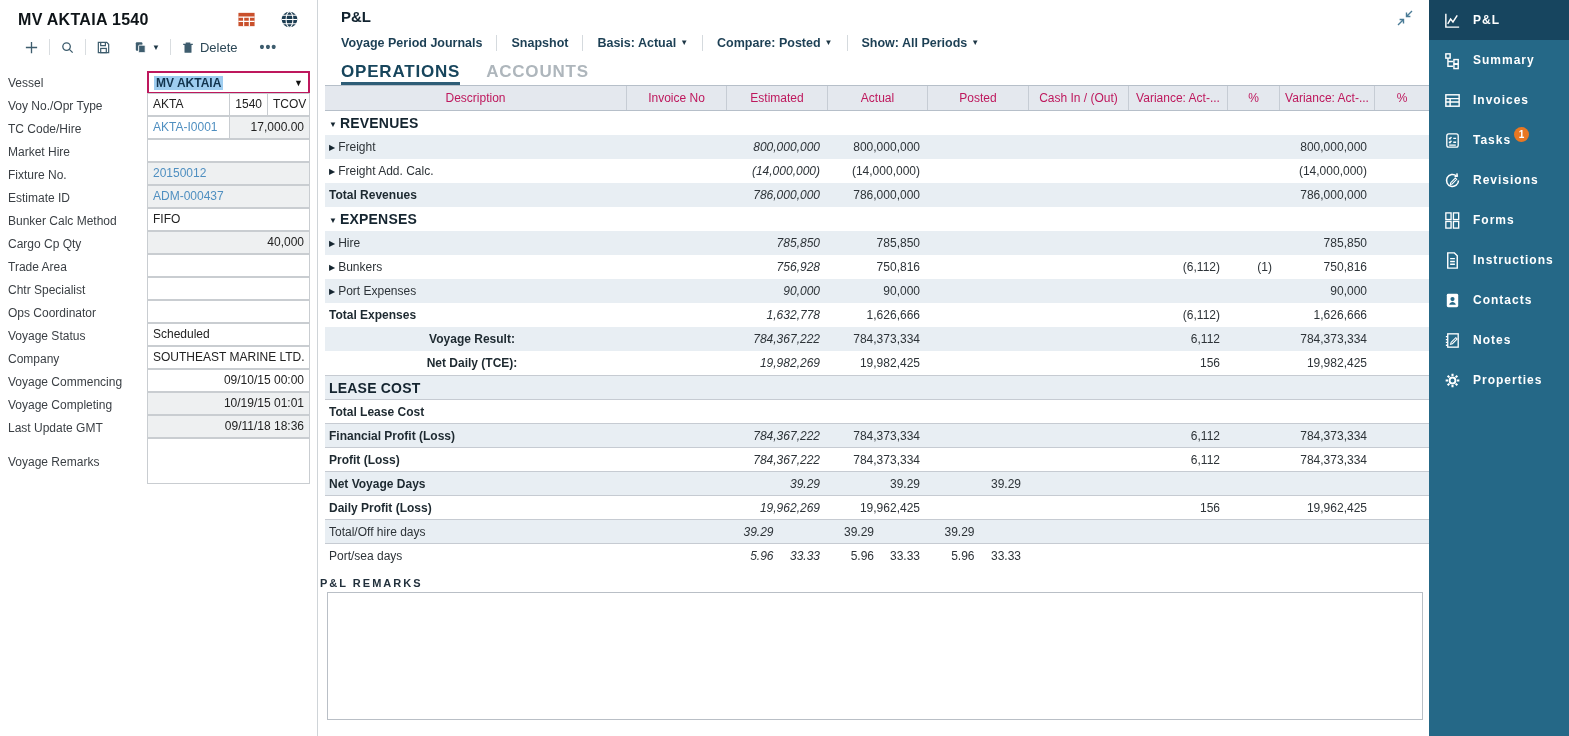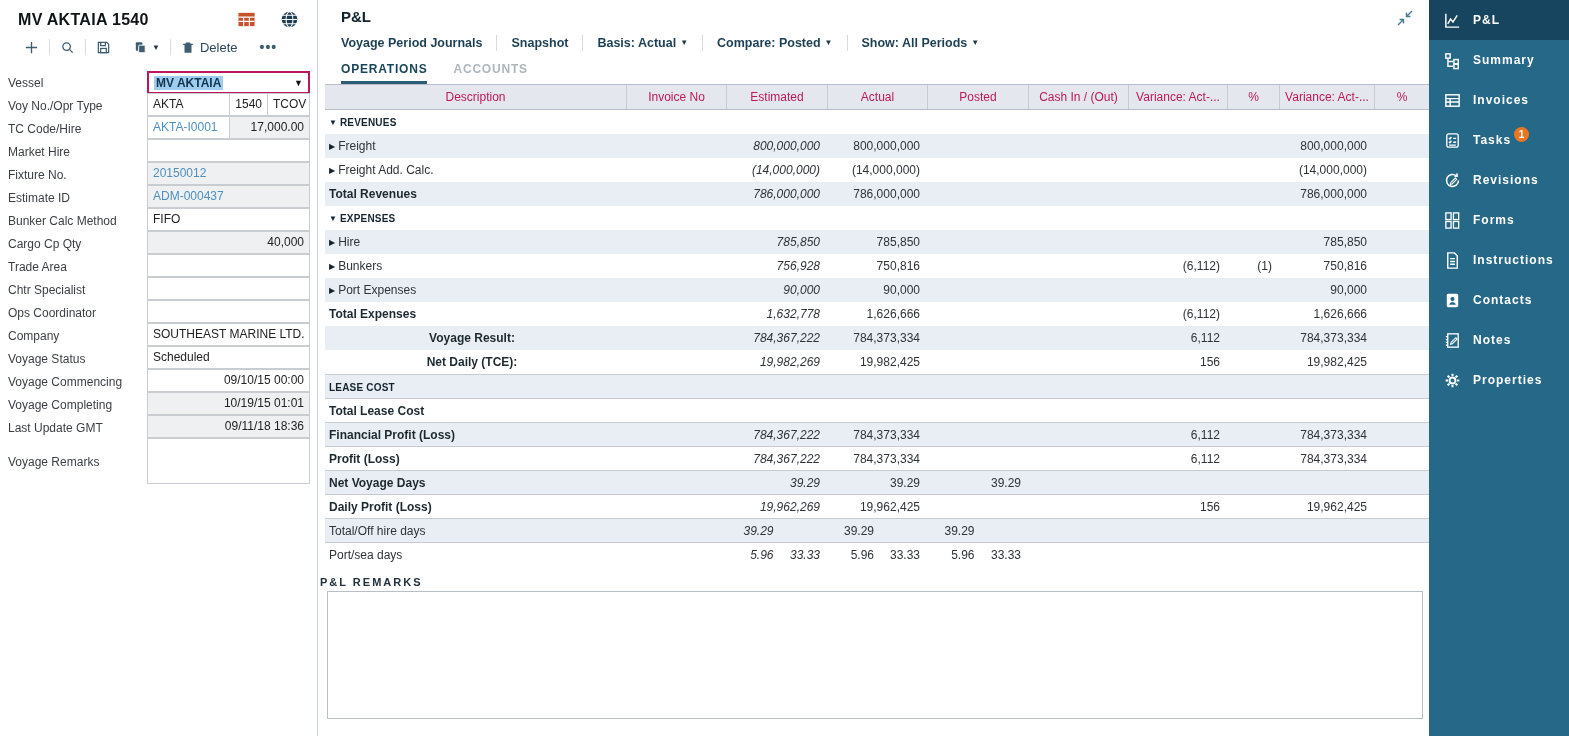--- a/index.html
+++ b/index.html
@@ -45,22 +45,22 @@
 
   
   .main{ position:absolute; left:319px; top:0; width:1110px; height:736px; background:#fff; }
   .main-title{ padding:8px 0 0 22px; font-size:15px; font-weight:bold; color:#10222e; }
   .collapse-btn{ position:absolute; top:8px; right:14px; width:20px; height:20px; cursor:pointer; }
   .pl-toolbar{ display:flex; align-items:center; padding-top:7px; padding-left:22px; height:28px; }
   .pl-tb-item{ color:#1c3f54; font-weight:bold; font-size:12.5px; cursor:pointer;
     display:flex; align-items:center; white-space:nowrap; }
   .pl-tb-sep{ width:1px; height:16px; background:#d5dade; margin:0 14px; }
   .tabs{ display:flex; gap:26px; padding:9px 0 0 22px; }
-  .tab{ font-size:12px; font-weight:bold; letter-spacing:.8px; color:#aeb6bc;
-    padding-bottom:5px; border-bottom:3px solid transparent; cursor:pointer; }
+  .tab{ font-size:17px; font-weight:bold; letter-spacing:.8px; color:#aeb6bc;
+    border-bottom:3px solid transparent; cursor:pointer; }
   .tab.active{ color:#17455c; border-bottom-color:#2e5d77; }
 
   .pl-table{ margin-left:6px; width:1104px; border-top:1px solid #b6bfc9; }
   .thead{ display:flex; height:25px; background:#e4e8ee; border-bottom:1px solid #b6bfc9;
     color:#be185d; }
   .th{ text-align:center; border-right:1px solid #c6ccd4; height:24px; line-height:24px;
     overflow:hidden; white-space:nowrap; cursor:pointer; }
   .th:last-child{ border-right:none; }
   .c-desc{ width:302px; flex:none; } .c-inv{ width:100px; flex:none; }
   .c-est{ width:101px; flex:none; }  .c-act{ width:100px; flex:none; }
@@ -69,21 +69,21 @@
   .c-var2{ width:95px; flex:none; }  .c-pct2{ width:54px; flex:none; }
 
   .trow{ display:flex; height:24px; align-items:center; color:#2d3338; }
   .trow.shade{ background:var(--row-shade); }
   .trow.lined{ border-top:1px solid #c6cbd2;justify-content:center; }
   .td{ padding-right:8px; text-align:right; overflow:hidden; white-space:nowrap; height:24px; line-height:24px; }
   .td.desc{ text-align:left; padding-left:4px; }
   .td.desc.dright{ text-align:center; padding-right:12px; }
   .td.est-col{ font-style:italic; }
   .bold{ font-weight:bold; color:#1d2930; }
-  .section-label{ font-weight:bold; font-size:10px; color:#14242f; letter-spacing:.2px; }
+  .section-label{ font-weight:bold; font-size:14px; color:#14242f; letter-spacing:.2px; }
   .tri{ font-size:8px; margin-right:3px; color:#14242f; vertical-align:1px; cursor:pointer; }
   .item-indent{ padding-left:24px; }
   .half{ display:inline-block; width:50%; text-align:right; }
 
   .remarks-label{ margin:10px 0 3px 1px; font-size:11px; font-weight:bold;
     letter-spacing:2px; color:#22303c; }
   .remarks-box{ margin-left:8px; width:1096px; height:128px; border:1px solid #b9bfc6;
     background:#fff; }
 
   
@@ -236,29 +236,29 @@
           <div class="cell full"></div>
         </div>
       </div>
       <div class="lp-row">
         <div class="lp-label">Ops Coordinator</div>
         <div class="lp-val">
           <div class="cell full"></div>
         </div>
       </div>
       <div class="lp-row">
+        <div class="lp-label">Voyage Status</div>
+        <div class="lp-val">
+          <div class="cell full">Scheduled</div>
+        </div>
+      </div>
+      <div class="lp-row">
         <div class="lp-label">Company</div>
         <div class="lp-val">
           <div class="cell full">SOUTHEAST MARINE LTD.</div>
-        </div>
-      </div>
-      <div class="lp-row">
-        <div class="lp-label">Voyage Status</div>
-        <div class="lp-val">
-          <div class="cell full">Scheduled</div>
         </div>
       </div>
       <div class="lp-row">
         <div class="lp-label">Voyage Commencing</div>
         <div class="lp-val">
           <div class="cell full ar">09/10/15 00:00</div>
         </div>
       </div>
       <div class="lp-row">
         <div class="lp-label">Voyage Completing</div>

